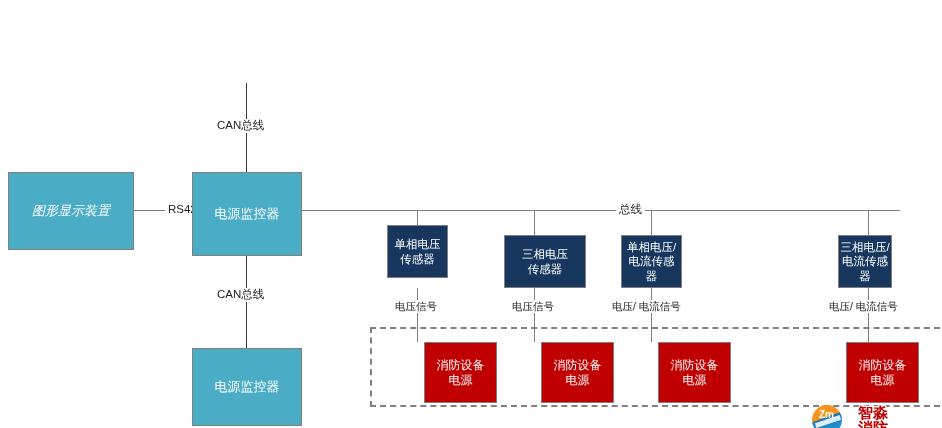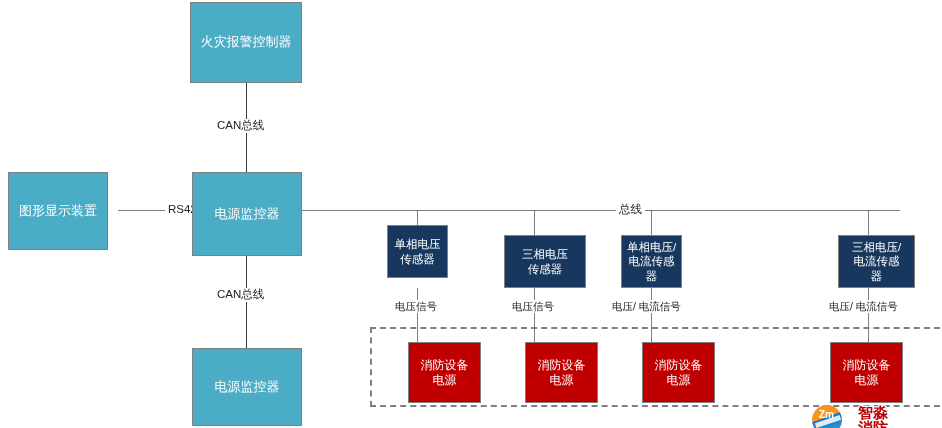--- a/index.html
+++ b/index.html
@@ -32,20 +32,21 @@
   }
   .node.navy{
     background:#17375E;
     border:1px solid #7f7f7f;
     font-size:11.5px;
   }
   .node.red{
     background:#C00000;
     border:1px solid #7f7f7f;
     font-size:12px;
+    margin-left:16px;
   }
 
   
   .line{
     position:absolute;
     background:#7f7f7f;
     z-index:1;
   }
   .line.v{width:1px;}
   .line.h{height:1px;}
@@ -127,39 +128,38 @@
   <div class="line v" style="left:651px; top:210px; height:25px;"></div>
   <div class="line v" style="left:868px; top:210px; height:25px;"></div>
 
   <div class="line v" style="left:417px; top:288px; height:54px;"></div>
   <div class="line v" style="left:534px; top:288px; height:54px;"></div>
   <div class="line v" style="left:651px; top:288px; height:54px;"></div>
   <div class="line v" style="left:868px; top:288px; height:54px;"></div>
 
   <div class="dashed-frame" style="left:370px; top:327px; width:580px; height:80px;"></div>
 
-  <div class="node teal" style="left:190px; top:2px; width:112px; height:81px;">火灾报警控制器</div>
 
-  <div class="node teal" style="left:8px; top:172px; width:100px; height:78px;">图形显示装置</div>
+  <div class="node teal" style="left:8px; top:172px; width:126px; height:78px;font-style:italic;">图形显示装置</div>
 
   <div class="node teal" style="left:192px; top:172px; width:110px; height:84px;">电源监控器</div>
 
   <div class="node teal" style="left:192px; top:348px; width:110px; height:78px;">电源监控器</div>
 
   <div class="node navy" style="left:387px; top:225px; width:61px; height:53px;">单相电压
 传感器</div>
 
   <div class="node navy" style="left:504px; top:235px; width:82px; height:53px;">三相电压
 传感器</div>
 
   <div class="node navy" style="left:621px; top:235px; width:61px; height:53px;">单相电压/
 电流传感
 器</div>
 
-  <div class="node navy" style="left:838px; top:235px; width:77px; height:53px;">三相电压/
+  <div class="node navy" style="left:838px; top:235px; width:54px; height:53px;">三相电压/
 电流传感
 器</div>
 
   <div class="node red" style="left:408px; top:342px; width:73px; height:61px;">消防设备
 电源</div>
 
   <div class="node red" style="left:525px; top:342px; width:73px; height:61px;">消防设备
 电源</div>
 
   <div class="node red" style="left:642px; top:342px; width:73px; height:61px;">消防设备

